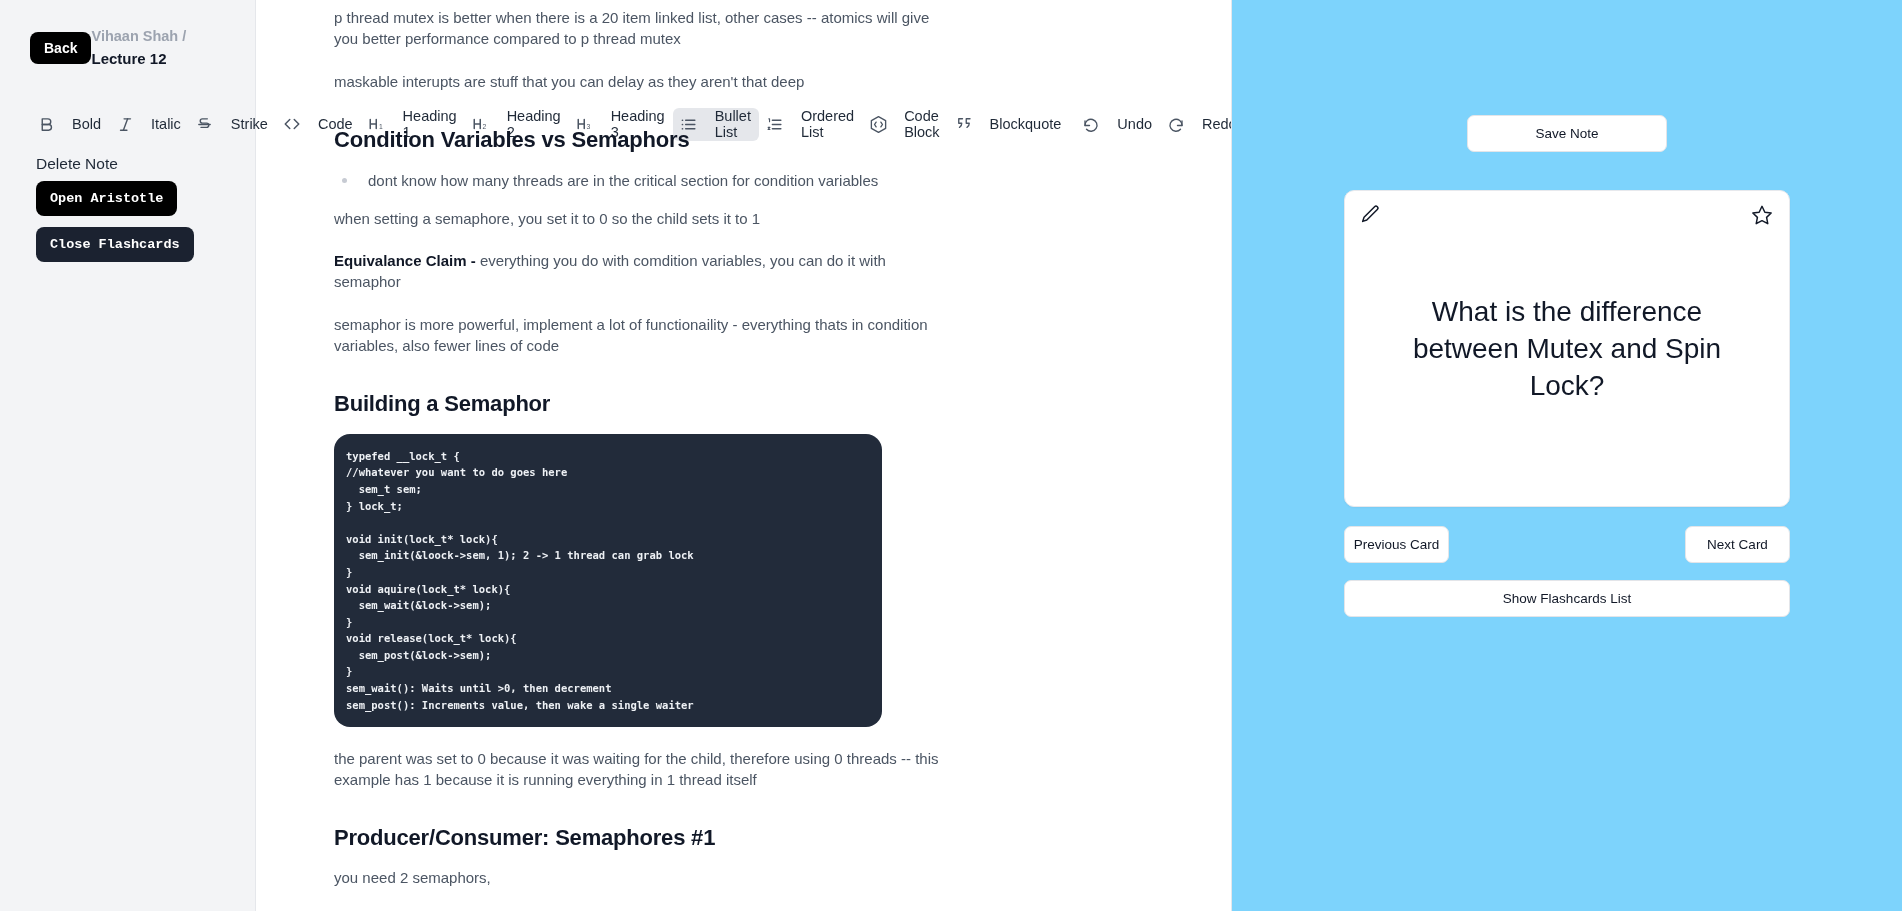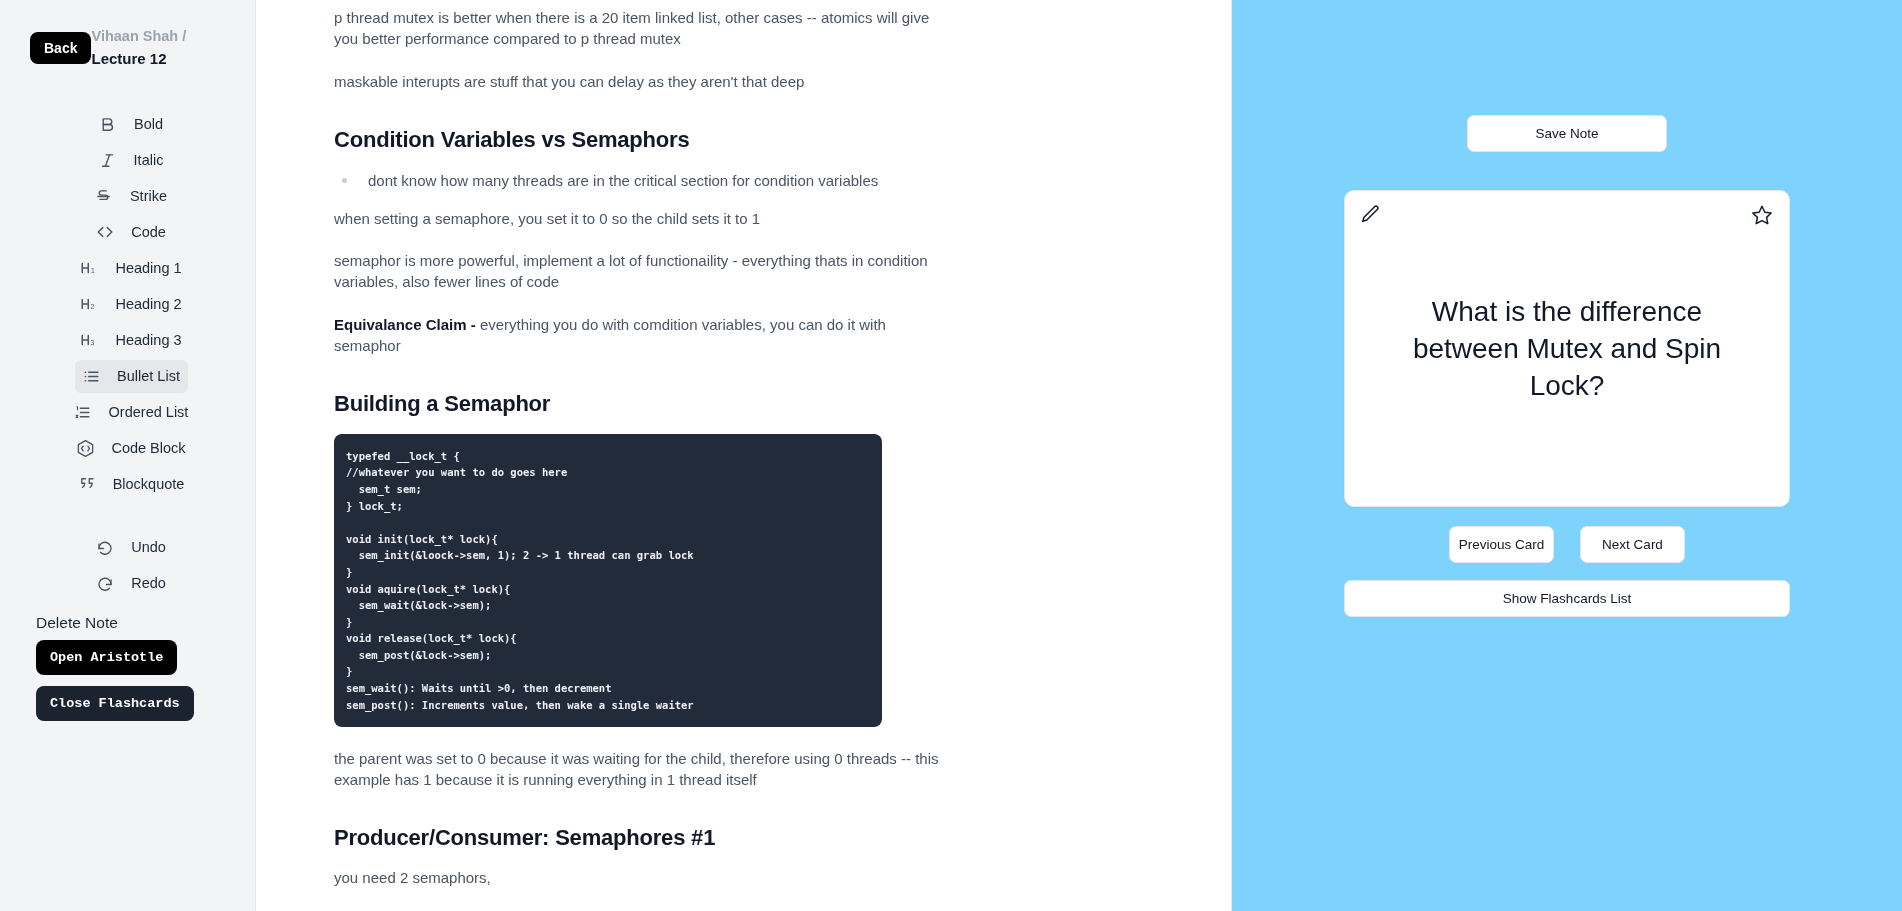--- a/index.html
+++ b/index.html
@@ -25,21 +25,21 @@
     font-size: 14px; font-weight: 600;
     border: none; border-radius: 8px;
     padding: 9px 14px; cursor: pointer;
     line-height: 1;
   }
   .crumbs { font-size: 14.5px; line-height: 1.45; }
   .crumb-owner { color: #9ca3af; font-weight: 600; }
   .crumb-sep { color: #9ca3af; font-weight: 600; }
   .crumb-title { color: #111827; font-weight: 700; font-size: 15px; display: block; margin-top: 1px; }
 
-  .tool-list { display: flex; flex-direction: column; align-items: center; }
+  .tool-list { display: flex; flex-direction: row; align-items: center; }
   .tool-item {
     display: flex; align-items: center; gap: 16px;
     height: 33px; margin-bottom: 3px;
     padding: 0 8px 0 6px;
     border-radius: 6px; cursor: pointer;
     color: #374151;
   }
   .tool-item.active { background: #e5e7eb; }
   .tool-ic {
     width: 20px; min-width: 20px; height: 20px;
@@ -87,21 +87,21 @@
   .doc-li {
     font-size: 15px; color: #4b5563; line-height: 1.4;
     padding-left: 34px; position: relative;
   }
   .doc-li::before {
     content: ""; position: absolute; left: 8px; top: 8px;
     width: 5px; height: 5px; border-radius: 50%; background: #c7cbd3;
   }
   .doc-strong { font-weight: 700; color: #111827; }
   .code-block {
-    background: #222b3a; border-radius: 8px;
+    background: #222b3a; border-radius: 16px;
     padding: 14px 14px 14px 12px;
     margin: 0 0 22px 0;
     width: 548px;
   }
   .code-line {
     font-family: "DejaVu Sans Mono", monospace;
     font-size: 10.5px; line-height: 16.6px;
     color: #eef1f5; white-space: pre;
     font-weight: 700;
   }
@@ -135,21 +135,21 @@
   .card-q {
     font-size: 28px; line-height: 1.33; font-weight: 400;
     color: #111827; text-align: center;
   }
   .card-ic {
     position: absolute; width: 24px; height: 24px;
     color: #111827; cursor: pointer;
   }
   .ic-edit { left: 14px; top: 13px; }
   .ic-star { right: 14px; top: 13px; }
-  .nav-row { display: flex; justify-content: center; margin-top: 19px; gap: 26px; }
+  .nav-row { display: flex; justify-content: space-between; margin-top: 19px; gap: 26px; }
   .nav-btn { width: 105px; }
   .show-list-btn { margin-top: 17px; }
 </style>
 </head>
 <body>
 
 <div id="app">
 
   <aside class="sidebar">
     <div class="sb-header">
@@ -315,22 +315,22 @@
       <p class="doc-p first">p thread mutex is better when there is a 20 item linked list, other cases -- atomics will give you better performance compared to p thread mutex</p>
       <p class="doc-p">maskable interupts are stuff that you can delay as they aren't that deep</p>
 
       <h2 class="doc-h2">Condition Variables vs Semaphors</h2>
 
       <ul class="doc-ul">
         <li class="doc-li">dont know how many threads are in the critical section for condition variables</li>
       </ul>
 
       <p class="doc-p">when setting a semaphore, you set it to 0 so the child sets it to 1</p>
+      <p class="doc-p"><span class="doc-strong">Equivalance Claim - </span><span>everything you do with comdition variables, you can do it with semaphor</span></p>
       <p class="doc-p">semaphor is more powerful, implement a lot of functionaility - everything thats in condition variables, also fewer lines of code</p>
-      <p class="doc-p"><span class="doc-strong">Equivalance Claim - </span><span>everything you do with comdition variables, you can do it with semaphor</span></p>
 
       <h2 class="doc-h2">Building a Semaphor</h2>
 
       <div class="code-block" id="code-block">
           <div class="code-line">typefed __lock_t {</div>
           <div class="code-line">//whatever you want to do goes here</div>
           <div class="code-line">  sem_t sem;</div>
           <div class="code-line">} lock_t;</div>
           <div class="code-line">&nbsp;</div>
           <div class="code-line">void init(lock_t* lock){</div>

